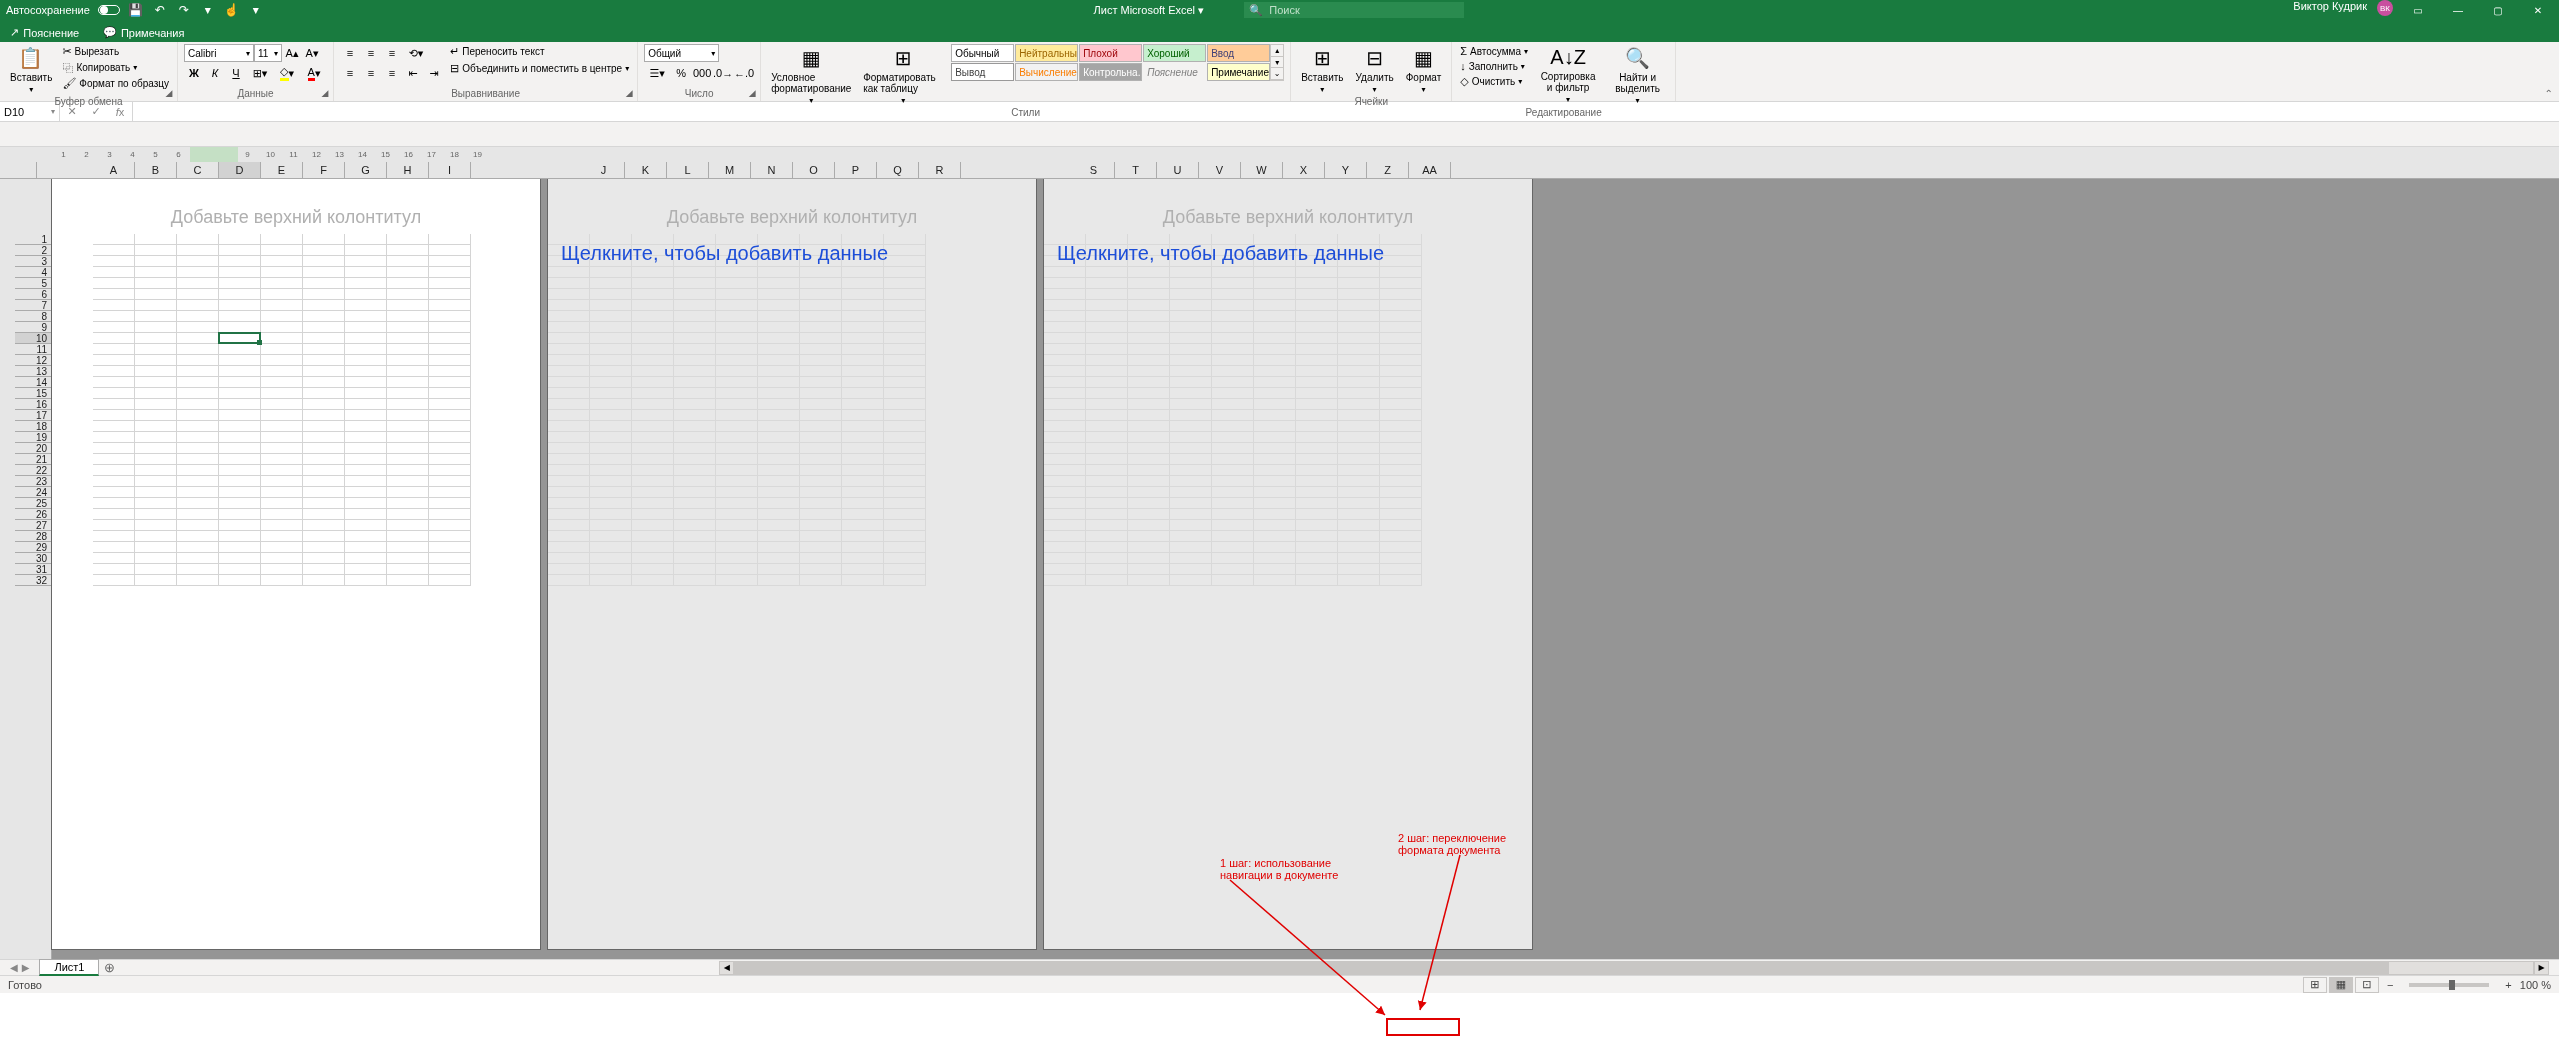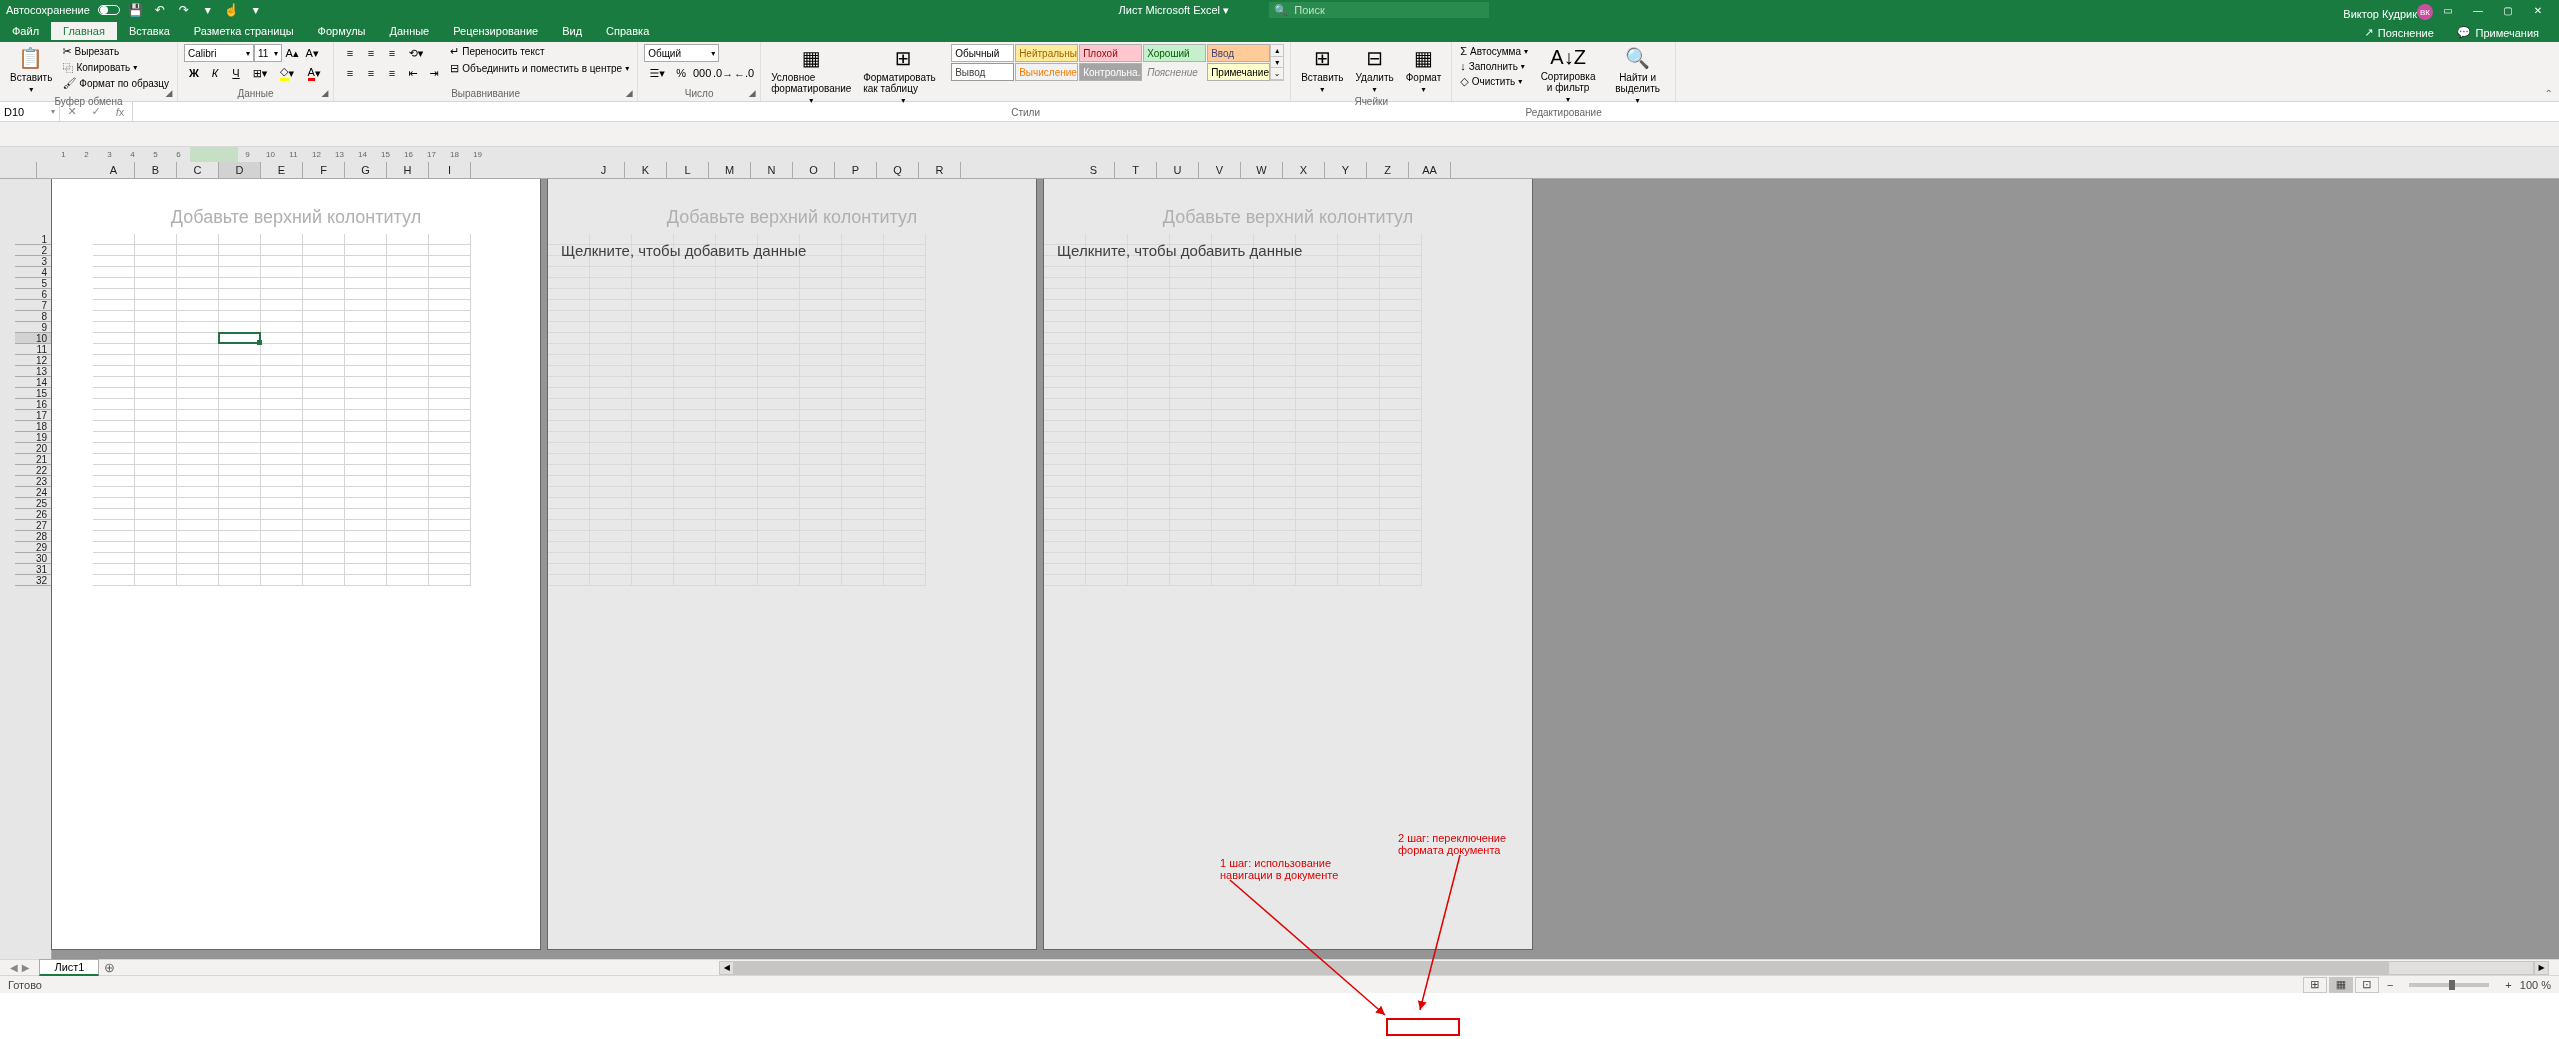--- a/index.html
+++ b/index.html
@@ -8,21 +8,21 @@
 
 .titlebar { height: 20px; background: #197b3f; display: flex; align-items: center; color: #fff; font-size: 11px; }
 .titlebar-left { display: flex; align-items: center; gap: 8px; padding-left: 6px; }
 .autosave-label { font-size: 11px; }
 .toggle { width: 22px; height: 10px; border: 1px solid #fff; border-radius: 5px; position: relative; background: transparent; }
 .toggle::after { content: ""; position: absolute; left: 1px; top: 0; width: 8px; height: 8px; background: #fff; border-radius: 50%; }
 .qat-icon { width: 16px; height: 16px; display: inline-flex; align-items: center; justify-content: center; font-size: 12px; }
 .titlebar-center { flex: 1; text-align: center; display: flex; justify-content: center; align-items: center; gap: 40px; }
 .doc-title { font-size: 11px; }
 .search-box { width: 220px; height: 16px; background: #2a8b4f; display: flex; align-items: center; padding: 0 6px; gap: 6px; font-size: 11px; color: #bfe0c9; }
-.titlebar-right { display: flex; align-items: flex-end; padding-right: 6px; }
+.titlebar-right { display: flex; align-items: flex-start; gap: 10px; padding-right: 6px; }
 .user-avatar { width: 16px; height: 16px; border-radius: 50%; background: #c94f9f; display: inline-flex; align-items: center; justify-content: center; font-size: 8px; }
 .win-btn { width: 30px; height: 20px; display: inline-flex; align-items: center; justify-content: center; font-size: 10px; }
 
 
 .tabs { height: 22px; background: #197b3f; display: flex; align-items: flex-end; justify-content: space-between; }
 .tabs-left { display: flex; }
 .tab { padding: 3px 12px; font-size: 11px; color: #fff; cursor: pointer; }
 .tab.active { background: #f3f2f1; color: #197b3f; border-bottom: 2px solid #197b3f; }
 .tabs-right { display: flex; gap: 4px; padding-right: 10px; }
 .action-btn { padding: 3px 10px; font-size: 11px; color: #fff; display: flex; align-items: center; gap: 4px; }
@@ -87,21 +87,21 @@
 .sheet-area { height: 780px; display: flex; background: #959595; overflow: hidden; }
 .row-headers { width: 37px; background: #e6e6e6; border-right: 1px solid #ababab; }
 .row-header-spacer { height: 55px; }
 .row-header { height: 11px; font-size: 10px; text-align: right; padding-right: 4px; border-bottom: 1px solid #ababab; color: #222; }
 .row-header.sel { background: #d2d2d2; }
 
 .pages-container { flex: 1; display: flex; gap: 8px; padding: 0; }
 .page { background: #fff; margin-top: 0; position: relative; box-shadow: 0 0 0 1px #666; }
 .page.secondary { background: #e8e8e8; }
 .page-header-placeholder { text-align: center; color: #b0b0b0; font-size: 18px; margin-bottom: 12px; }
-.data-placeholder { color: #404040; font-size: 15px; padding: 4px 6px; border: 1px dashed transparent; }
+.data-placeholder { color: #1d4ed8; font-size: 20px; padding: 4px 6px; border: 1px dashed transparent; }
 .page .grid { display: grid; position: absolute; }
 .grid-cell { border-right: 1px solid #d4d4d4; border-bottom: 1px solid #d4d4d4; }
 .page.secondary .grid-cell { border-color: #d9d9d9; }
 
 .active-cell { position: absolute; border: 2px solid #217346; background: transparent; }
 .active-cell::after { content: ""; position: absolute; right: -3px; bottom: -3px; width: 5px; height: 5px; background: #217346; }
 
 
 .sheet-tabs-row { height: 16px; background: #f3f2f1; border-top: 1px solid #d6d6d6; display: flex; align-items: center; }
 .sheet-nav { display: flex; gap: 4px; padding: 0 10px; color: #888; font-size: 10px; }
@@ -151,31 +151,20 @@
     <span>Виктор Кудрик</span>
     <span class="user-avatar">ВК</span>
     <span class="win-btn">▭</span>
     <span class="win-btn">—</span>
     <span class="win-btn">▢</span>
     <span class="win-btn">✕</span>
   </div>
 </div>
 
 <div class="tabs">
-  <div class="tabs-left">
-    <div class="tab">Файл</div>
-    <div class="tab active">Главная</div>
-    <div class="tab">Вставка</div>
-    <div class="tab">Разметка страницы</div>
-    <div class="tab">Формулы</div>
-    <div class="tab">Данные</div>
-    <div class="tab">Рецензирование</div>
-    <div class="tab">Вид</div>
-    <div class="tab">Справка</div>
-  </div>
   <div class="tabs-right">
     <div class="action-btn">
         <span>↗</span>
         <span>Пояснение</span>
       </div>
     <div class="action-btn">
         <span>💬</span>
         <span>Примечания</span>
       </div>
   </div>

